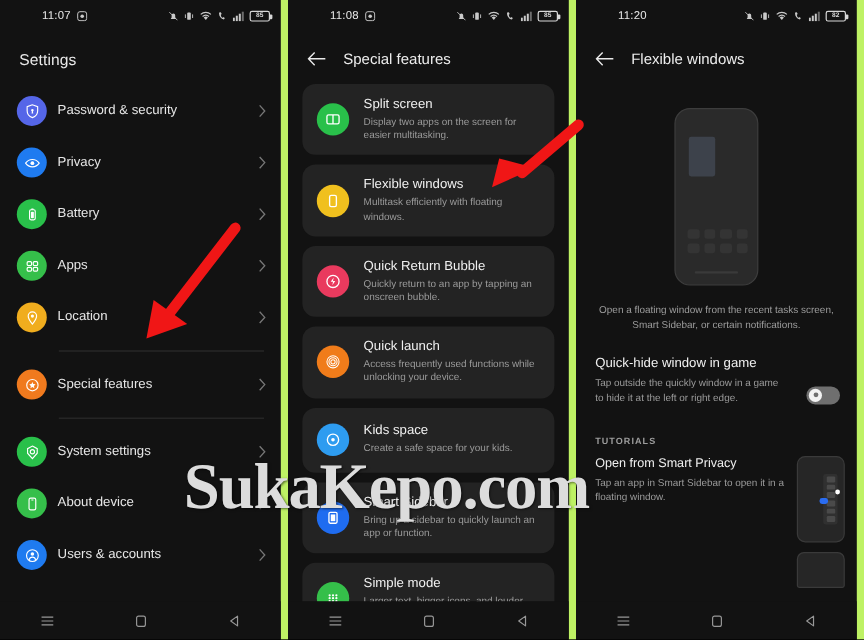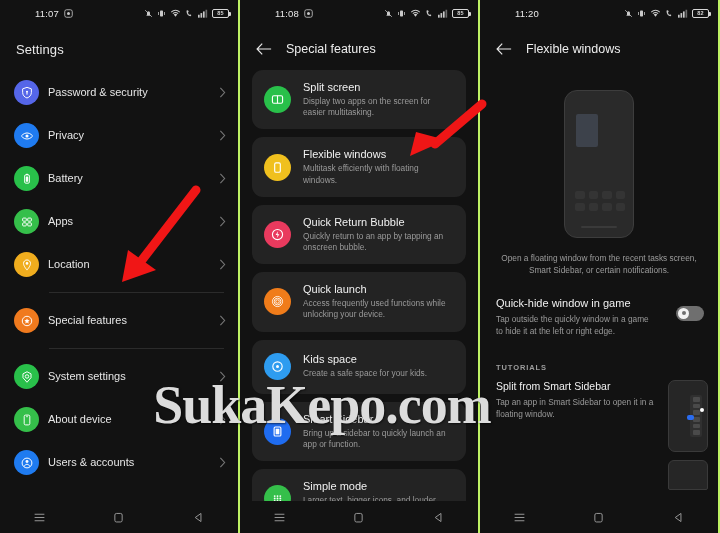--- a/index.html
+++ b/index.html
@@ -8,21 +8,21 @@
     background: #000;
     font-family: "Liberation Sans", sans-serif;
     overflow: hidden;
   }
   .screens { display: flex; width: 720px; height: 533px; position: relative; }
   .panel {
     width: 240px; height: 533px;
     background: #121212;
     position: relative;
     overflow: hidden;
-    border-right: 2px solid #bef264;
+    border-right: 6px solid #bef264;
   }
   .panel:last-child { border-right: none; }
 
   
   .statusbar {
     height: 26px;
     display: flex;
     align-items: center;
     padding: 0 9px;
     font-size: 9.5px;
@@ -101,21 +101,21 @@
   .app-grid i { display: block; height: 8px; background: #343434; border-radius: 2px; }
   .home-bar {
     position: absolute; bottom: 9px; left: 50%; transform: translateX(-50%);
     width: 36px; height: 2px; background: #3a3a3a; border-radius: 2px;
   }
   .hero-desc {
     font-size: 8.3px; color: #9c9c9c; text-align: center;
     line-height: 1.5; padding: 6px 18px 0;
   }
   .setting-row {
-    display: flex; align-items: flex-start; gap: 21px;
+    display: flex; align-items: flex-end; gap: 21px;
     padding: 20px 14px 0 16px;
   }
   .setting-txt { flex: 1; }
   .setting-ttl { font-size: 11px; color: #f0f0f0; margin-bottom: 4px; }
   .setting-sub { font-size: 8.3px; color: #9a9a9a; line-height: 1.45; }
   .toggle {
     width: 28px; height: 15px; border-radius: 8px; background: #6f6f6f;
     position: relative; flex: 0 0 28px; margin-top: 9px;
   }
   .toggle .knob {
@@ -585,21 +585,21 @@
       </div>
       <div class="toggle">
           <span class="knob"></span>
         </div>
     </div>
 
     <div class="tut-head">TUTORIALS</div>
 
     <div class="tut-row">
       <div class="tut-txt">
-        <div class="tut-ttl">Split from Smart Sidebar</div>
+        <div class="tut-ttl">Open from Smart Privacy</div>
         <div class="tut-sub">Tap an app in Smart Sidebar to open it in a floating window.</div>
       </div>
       <div class="tut-thumb">
         <div class="tt-bar">
             <i></i>
             <i></i>
             <i></i>
             <i></i>
             <i></i>
             <i></i>

